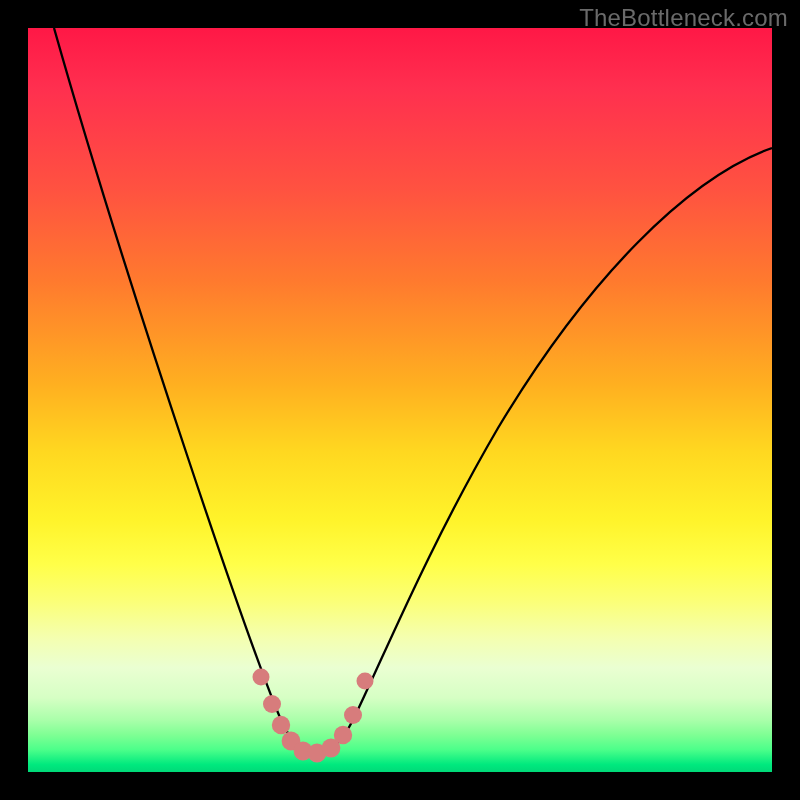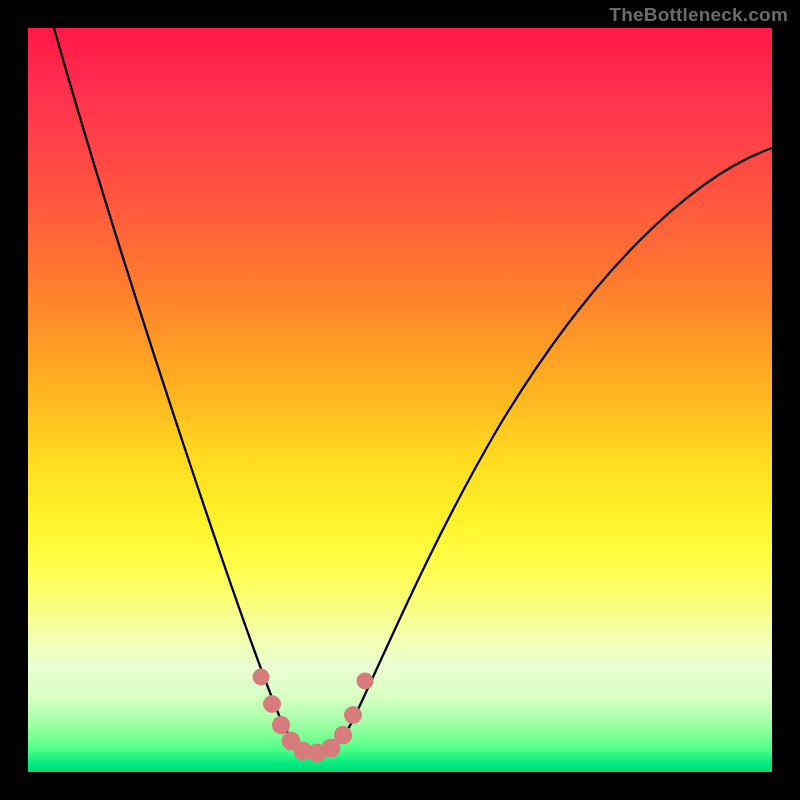--- a/index.html
+++ b/index.html
@@ -51,22 +51,22 @@
     left: 0;
     top: 0;
     width: 744px;
     height: 744px;
   }
   .watermark {
     position: absolute;
     top: 4px;
     right: 12px;
     color: #6a6a6a;
-    font-size: 19px;
-    font-weight: 700;
+    font-size: 24px;
+    font-weight: 400;
     letter-spacing: 0.2px;
   }
 </style>
 </head>
 <body>
 
 <div class="watermark">TheBottleneck.com</div>
 
 <div class="frame">
   <div class="gradient"></div>

